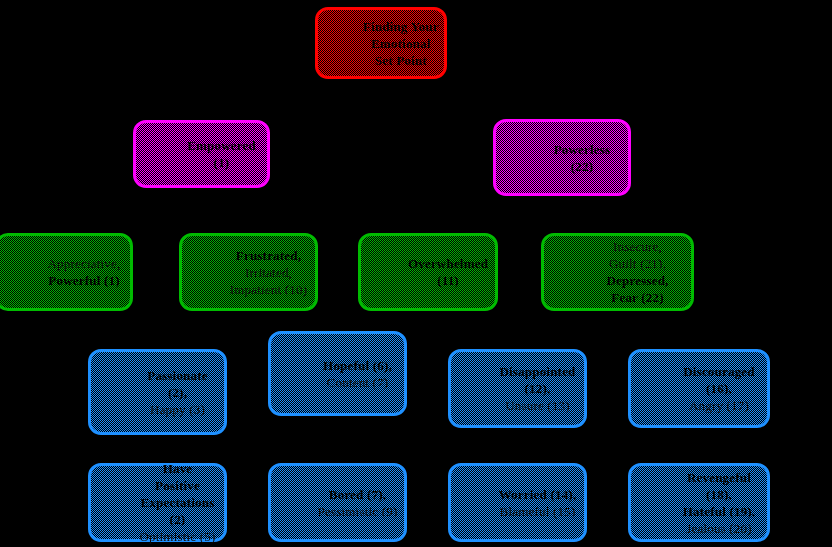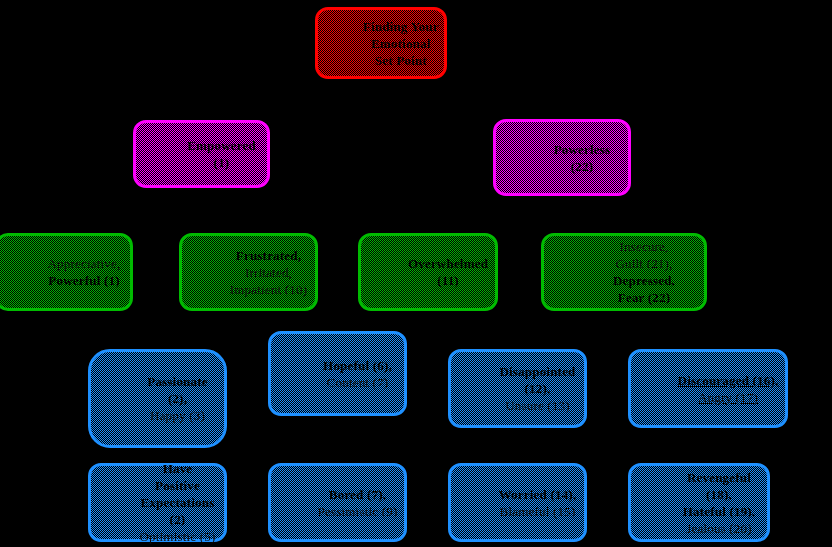--- a/index.html
+++ b/index.html
@@ -76,47 +76,47 @@
         <span class="line b">Frustrated,</span>
         <span class="line n">Irritated,</span>
         <span class="line n">Impatient (10)</span>
       </div>
     </div>
     <div class="node" style="--c: #00bb00; border-color: rgb(0, 187, 0); left: 358px; top: 233px; width: 140px; height: 78px;">
       <div class="txt">
         <span class="line b">Overwhelmed (11)</span>
       </div>
     </div>
-    <div class="node" style="--c: #00bb00; border-color: rgb(0, 187, 0); left: 541px; top: 233px; width: 166px; height: 78px; font-family: Liberation Serif, serif;">
+    <div class="node" style="--c: #00bb00; border-color: rgb(0, 187, 0); left: 541px; top: 233px; width: 153px; height: 78px; font-family: Liberation Serif, serif;">
       <div class="txt">
         <span class="line n">Insecure,</span>
         <span class="line n">Guilt (21),</span>
         <span class="line b">Depressed,</span>
         <span class="line b">Fear (22)</span>
       </div>
     </div>
-    <div class="node" style="--c: #1e90ff; border-color: rgb(30, 144, 255); left: 88px; top: 349px; width: 139px; height: 99px; border-radius: 22px;">
+    <div class="node" style="--c: #1e90ff; border-color: rgb(30, 144, 255); left: 88px; top: 349px; width: 139px; height: 86px;">
       <div class="txt">
         <span class="line b">Passionate (2),</span>
         <span class="line n">Happy (3)</span>
       </div>
     </div>
     <div class="node" style="--c: #1e90ff; border-color: rgb(30, 144, 255); left: 268px; top: 331px; width: 139px; height: 85px;">
       <div class="txt">
         <span class="line b">Hopeful (6),</span>
         <span class="line n">Content (7)</span>
       </div>
     </div>
     <div class="node" style="--c: #1e90ff; border-color: rgb(30, 144, 255); left: 448px; top: 349px; width: 139px; height: 79px;">
       <div class="txt">
         <span class="line b">Disappointed (12),</span>
         <span class="line n">Unsure (13)</span>
       </div>
     </div>
-    <div class="node" style="--c: #1e90ff; border-color: rgb(30, 144, 255); left: 628px; top: 349px; width: 160px; height: 79px; text-decoration: underline;">
+    <div class="node" style="--c: #1e90ff; border-color: rgb(30, 144, 255); left: 628px; top: 349px; width: 142px; height: 79px;">
       <div class="txt">
         <span class="line b">Discouraged (16),</span>
         <span class="line n">Angry (17)</span>
       </div>
     </div>
     <div class="node" style="--c: #1e90ff; border-color: rgb(30, 144, 255); left: 88px; top: 463px; width: 139px; height: 79px;">
       <div class="txt">
         <span class="line b">Have</span>
         <span class="line b">Positive</span>
         <span class="line b">Expectations (2)</span>

